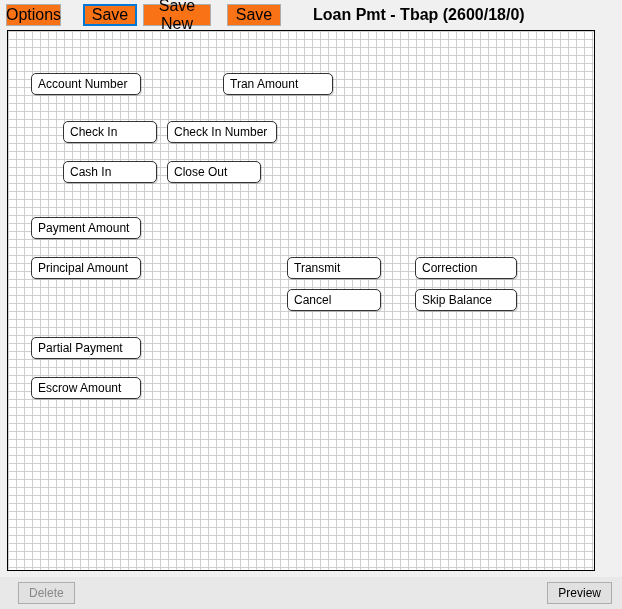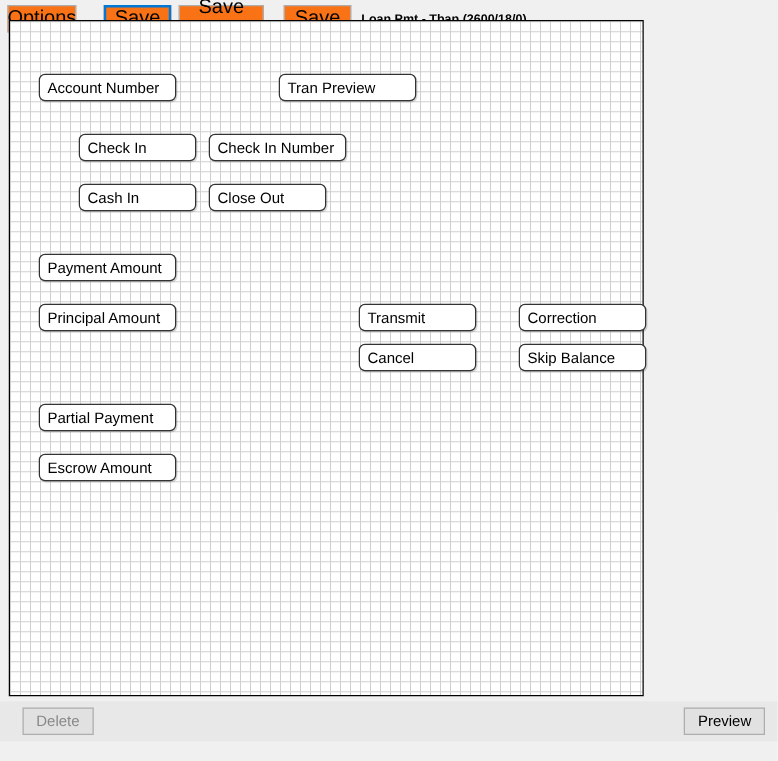--- a/index.html
+++ b/index.html
@@ -44,30 +44,30 @@
     justify-content: center;
     box-sizing: border-box;
     color: #000;
   }
   .tb-button.selected {
     border: 2px solid #0078d7;
     padding: 0 7px;
     margin-left: 16px;
   }
   .title {
-    margin-left: 2px;
+    margin-left: 26px;
     font-weight: bold;
-    font-size: 10px;
+    font-size: 16px;
   }
 
   .grid-area {
     position: absolute;
     left: 7px;
-    top: 16px;
-    width: 508px;
+    top: 30px;
+    width: 588px;
     height: 541px;
     box-sizing: border-box;
     border: 1px solid #000;
     
     background-color: #ffffff;
     background-image:
       linear-gradient(to right, #cfcfcf 1px, transparent 1px),
       linear-gradient(to bottom, #cfcfcf 1px, transparent 1px);
     background-size: 8px 8px;
   }
@@ -85,21 +85,21 @@
     box-sizing: border-box;
     white-space: nowrap;
     overflow: hidden;
     box-shadow: 1px 1px 0 rgba(0,0,0,0.15);
     cursor: default;
   }
 
   .bottombar {
     position: absolute;
     left: 0;
-    bottom: 16px;
+    bottom: 0;
     width: 100%;
     height: 32px;
     background: #e8e8e8;
     display: flex;
     align-items: center;
     justify-content: space-between;
     padding: 0 10px 0 18px;
     box-sizing: border-box;
     gap: 15px;
   }
@@ -127,21 +127,21 @@
     <button class="tb-button" style="width:55px">Options</button>
     <button class="tb-button selected" style="width:54px">Save</button>
     <button class="tb-button" style="width:68px">Save New</button>
     <button class="tb-button" style="width:54px;margin-left:10px">Save</button>
     <span class="title">Loan Pmt - Tbap (2600/18/0)</span>
   </div>
 
   <div class="grid-area">
 
     <div class="field" style="left:23px; top:42px; width:110px">Account Number</div>
-    <div class="field" style="left:215px; top:42px; width:110px">Tran Preview</div>
+    <div class="field" style="left:215px; top:42px; width:110px">Tran Amount</div>
 
     <div class="field" style="left:55px; top:90px; width:94px">Check In</div>
     <div class="field" style="left:159px; top:90px; width:110px">Check In Number</div>
 
     <div class="field" style="left:55px; top:130px; width:94px">Cash In</div>
     <div class="field" style="left:159px; top:130px; width:94px">Close Out</div>
 
     <div class="field" style="left:23px; top:186px; width:110px">Payment Amount</div>
     <div class="field" style="left:23px; top:226px; width:110px">Principal Amount</div>
     <div class="field" style="left:23px; top:306px; width:110px">Partial Payment</div>

